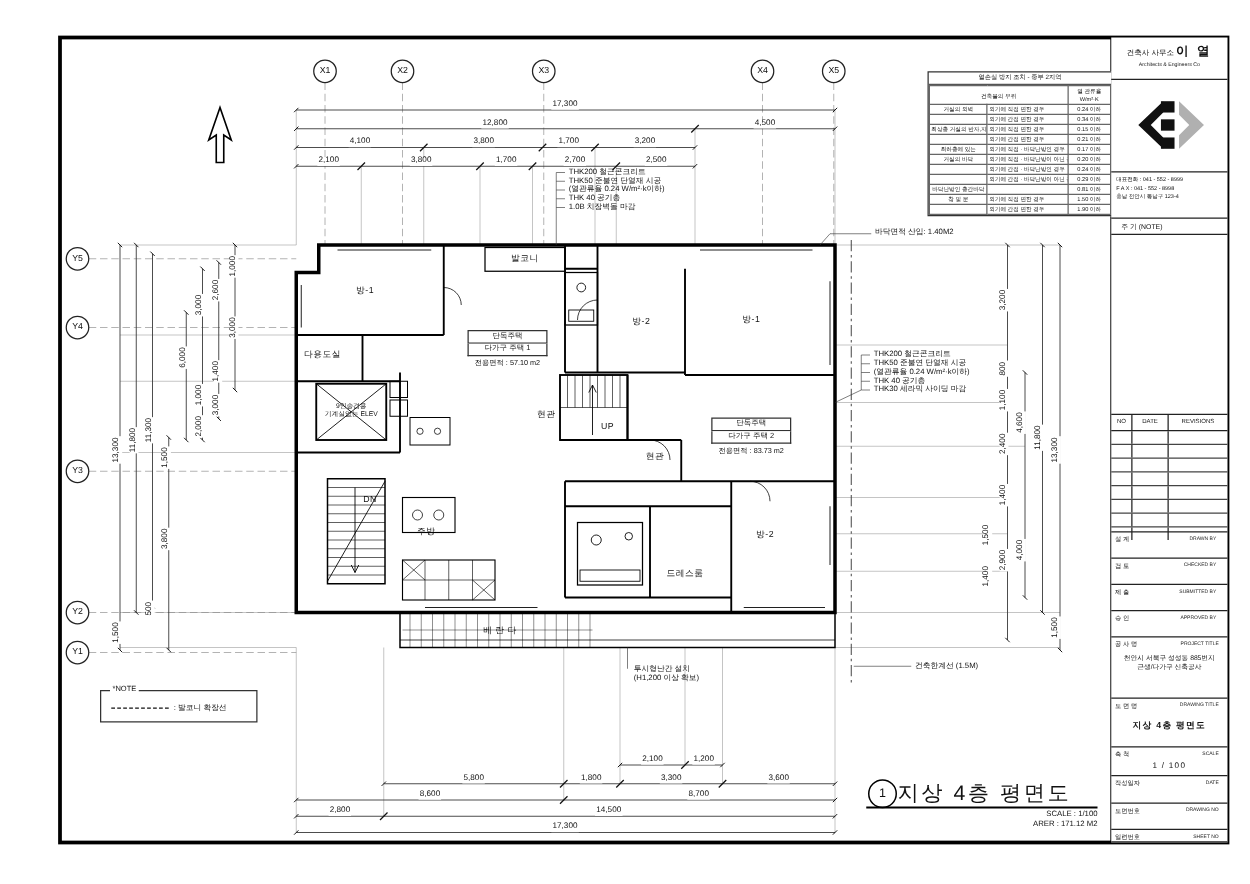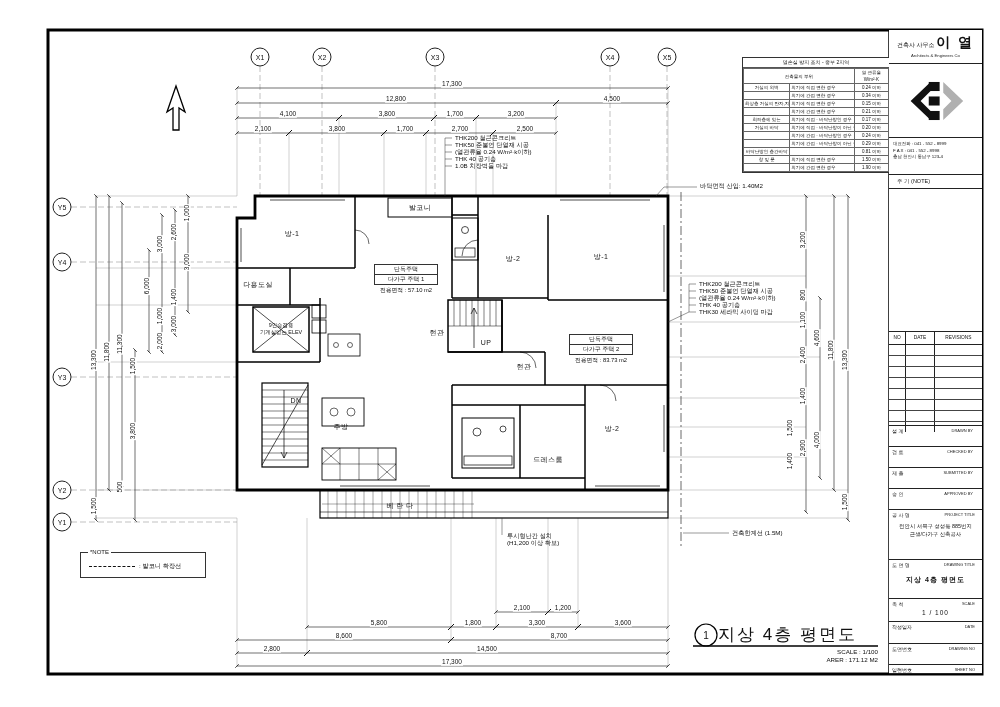--- a/index.html
+++ b/index.html
@@ -29,21 +29,21 @@
   #ins-table td{border:.5px solid #666;font-size:4.5px;line-height:7px;height:7px;padding:0 1px;overflow:hidden;white-space:nowrap;}
   #ins-table td:empty{border-top:none;}
   #ins-table .hd td{height:11px;text-align:center;}
   #ins-table td.val{text-align:center;}
   #ins-table td.part{text-align:center;}
   
   #tblock{position:absolute;left:889px;top:30px;width:93px;height:644px;background:#fff;display:flex;flex-direction:column;font-size:5px;}
   #tblock .sec{border-bottom:1px solid #222;position:relative;}
   .firm{height:30px;text-align:center;padding-top:4px;}
   .firm .l1{font-size:6px;}
-  .firm .nm{font-size:14px;font-weight:bold;letter-spacing:2px;}
+  .firm .nm{font-size:10px;font-weight:bold;letter-spacing:2px;}
   .firm .l2{font-size:4.2px;color:#222;margin-top:1px;}
   .logo{height:76px;display:flex;align-items:center;justify-content:center;}
   .contact{height:34px;padding:3px 4px 0 4px;font-size:4.4px;line-height:6.5px;}
   .notehdr{height:13px;display:flex;align-items:center;padding-left:8px;font-size:5.5px;}
   .notebody{height:148px;}
   .revhdr{height:12px;display:flex;font-size:4.8px;text-align:center;}
   .revhdr span{display:block;line-height:12px;}
   .rc1{width:18%;border-right:.6px solid #222;}
   .rc2{width:30%;border-right:.6px solid #222;}
   .rc3{width:52%;}

